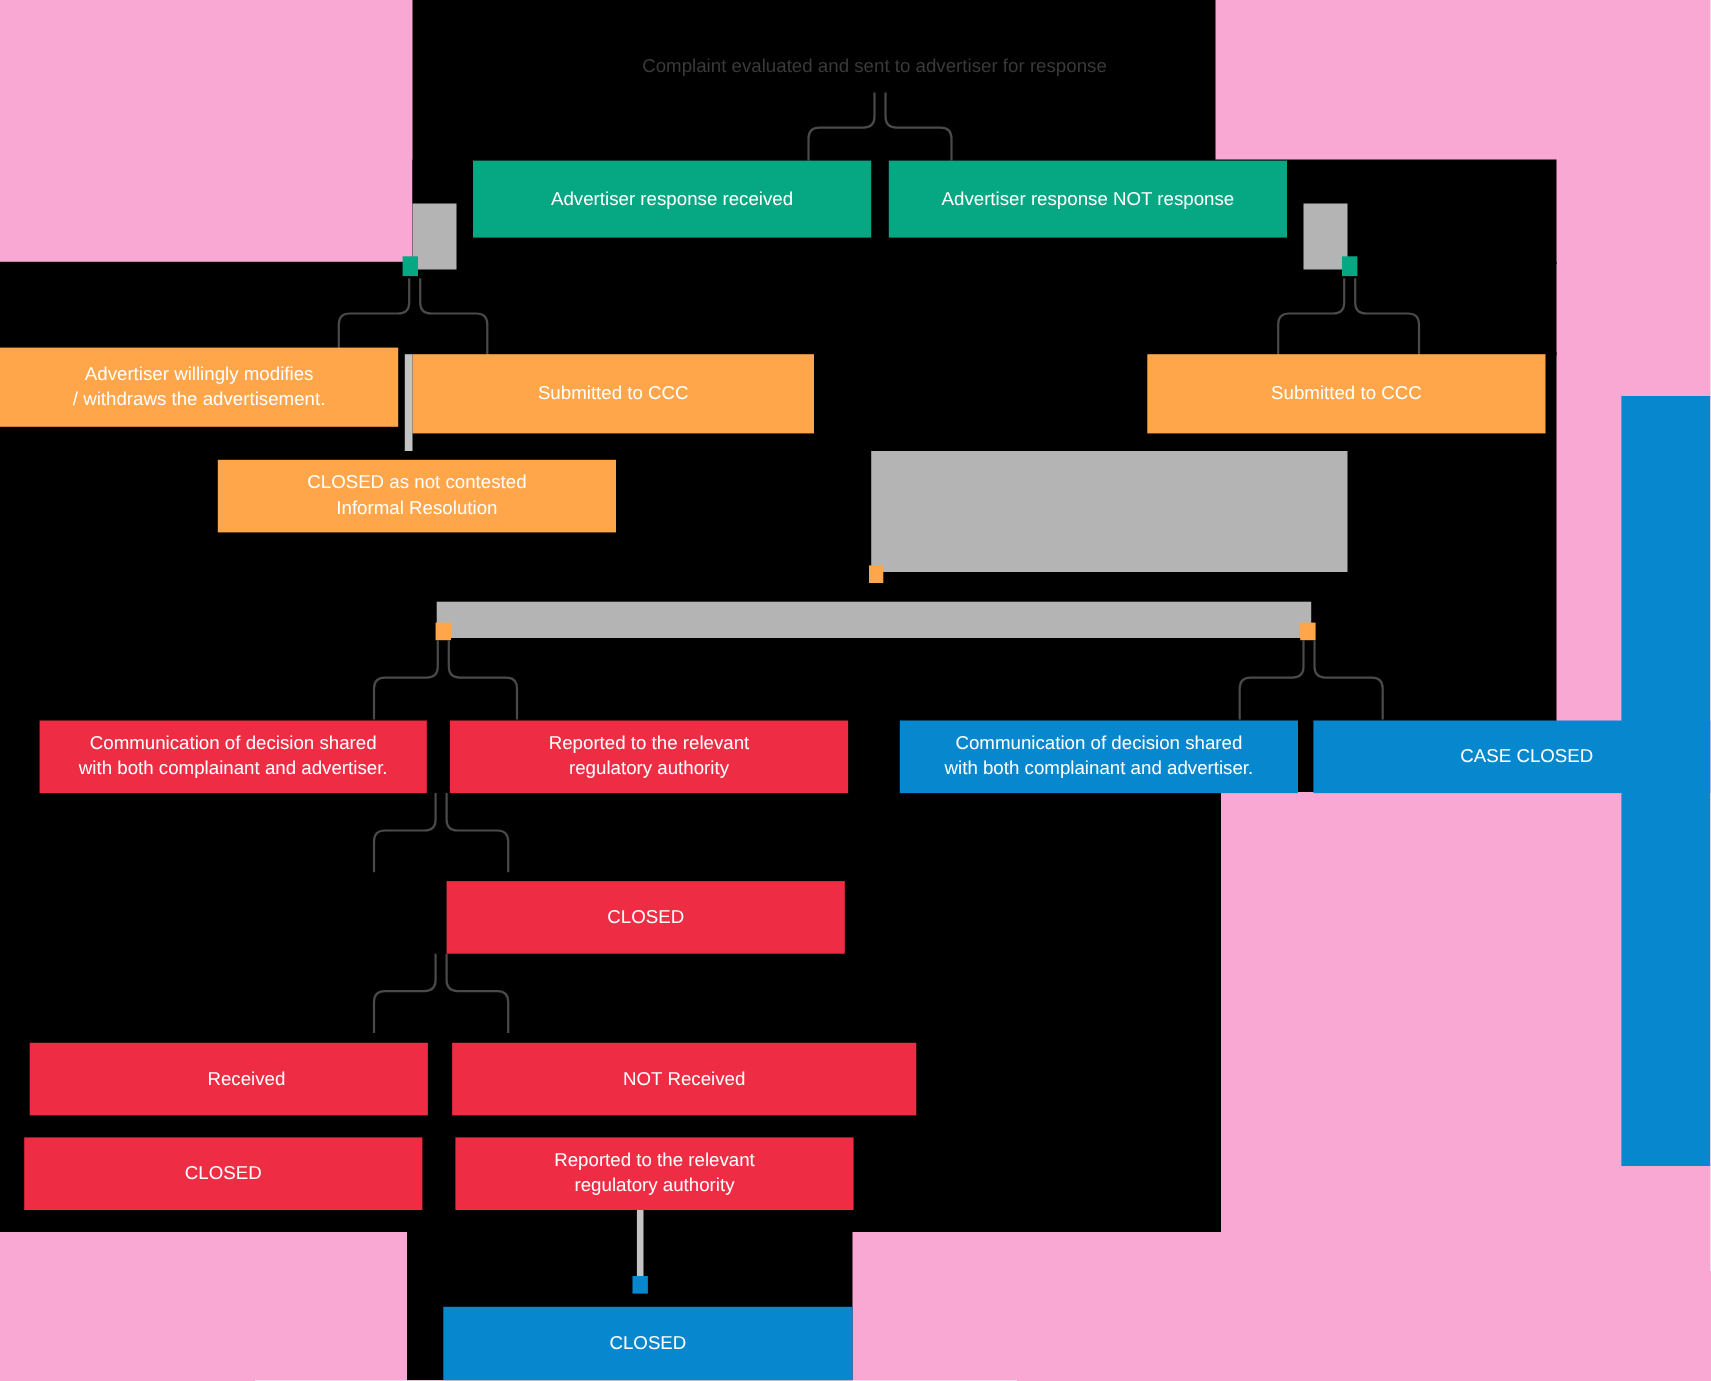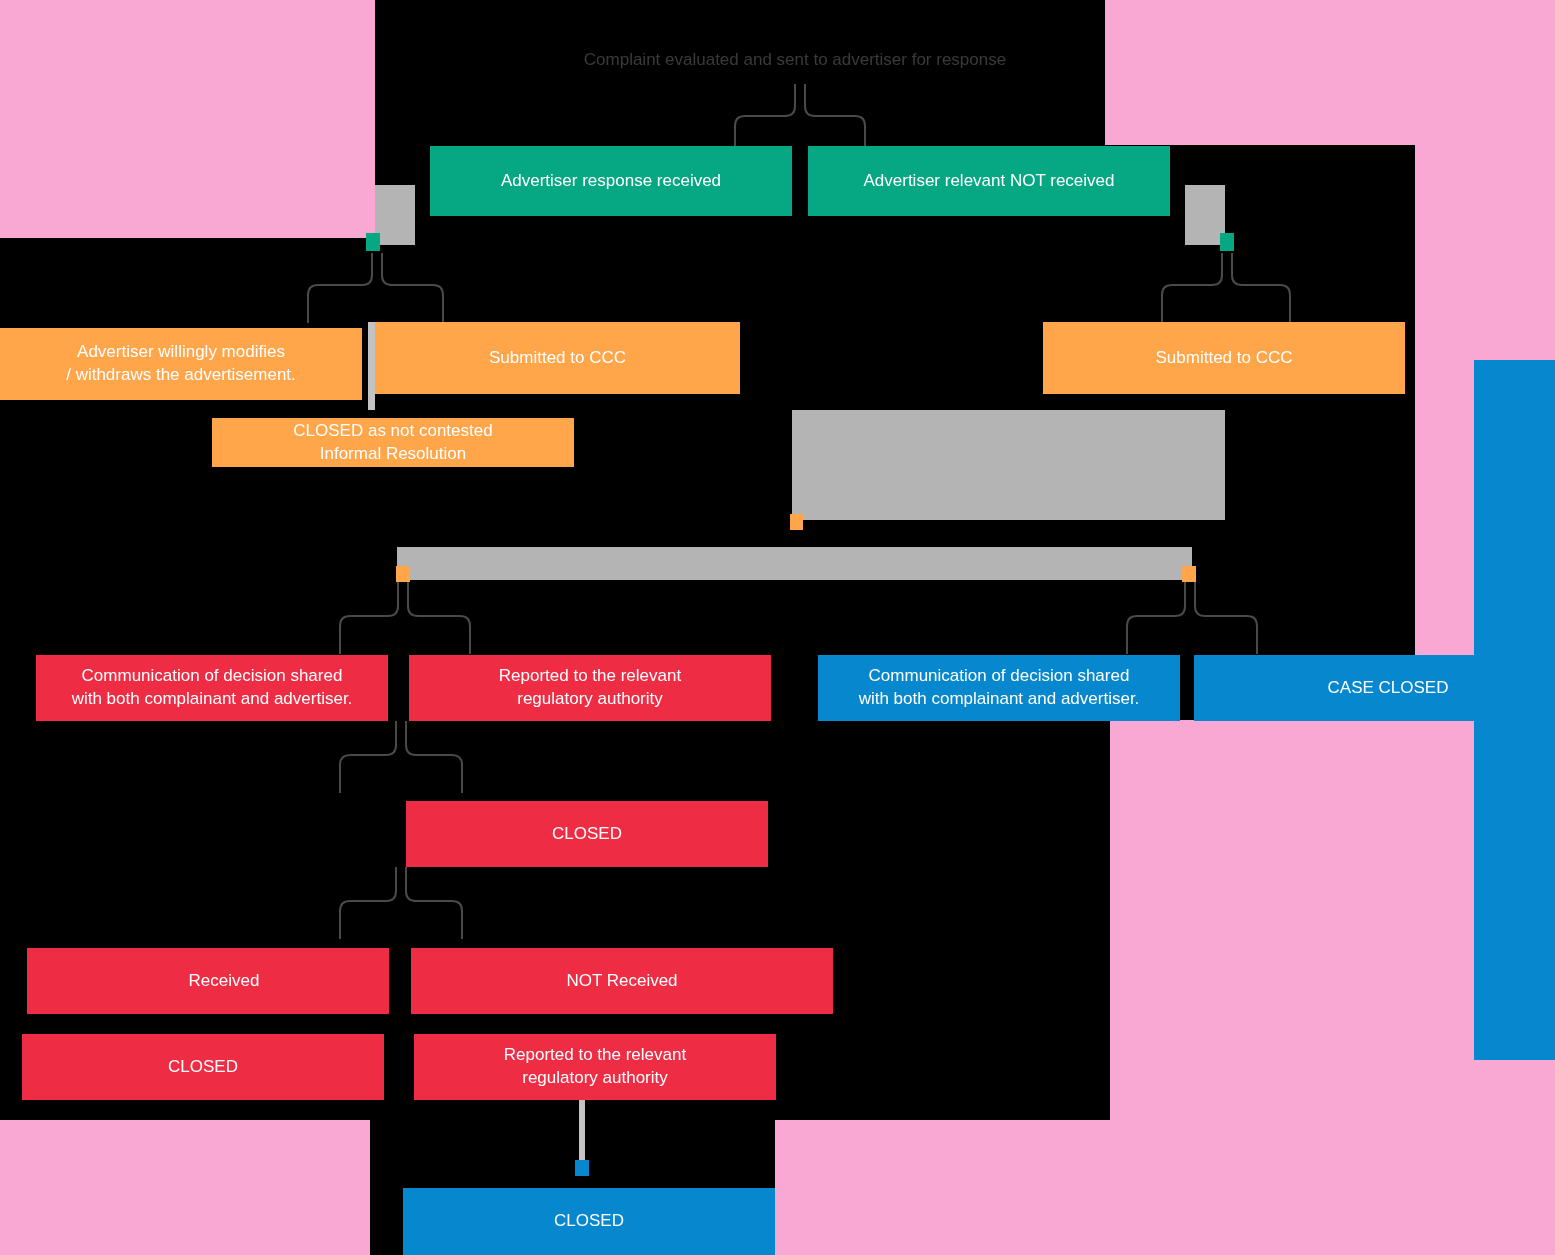--- a/index.html
+++ b/index.html
@@ -87,46 +87,46 @@
   <div class="bluebar" style="left:1474px; top:360px; width:81px; height:700px;"></div>
 
   <div class="title" style="left:450px; top:50px; width:690px;">Complaint evaluated and sent to advertiser for response</div>
 
   <svg class="conn" style="left:700px; top:84px; width:200px; height:62px;">
     <path d="M 95,0 L 95,22 Q 95,32 85,32 L 45,32 Q 35,32 35,42 L 35,62"></path>
     <path d="M 105,0 L 105,22 Q 105,32 115,32 L 155,32 Q 165,32 165,42 L 165,62"></path>
   </svg>
 
   <div class="node teal" style="left:430px; top:146px; width:362px; height:70px;">Advertiser response received</div>
-  <div class="node teal" style="left:808px; top:146px; width:362px; height:70px;">Advertiser relevant NOT received</div>
+  <div class="node teal" style="left:808px; top:146px; width:362px; height:70px;">Advertiser response NOT response</div>
 
   <div class="grayblock" style="left:375px; top:185px; width:40px; height:60px;"></div>
   <div class="marker teal" style="left:366px; top:233px; width:14px; height:18px;"></div>
 
   <div class="grayblock" style="left:1185px; top:185px; width:40px; height:60px;"></div>
   <div class="marker teal" style="left:1220px; top:233px; width:14px; height:18px;"></div>
 
   <svg class="conn" style="left:308px; top:253px; width:135px; height:70px;">
     <path d="M 64,0 L 64,22 Q 64,32 54,32 L 10,32 Q 0,32 0,42 L 0,70"></path>
     <path d="M 74,0 L 74,22 Q 74,32 84,32 L 125,32 Q 135,32 135,42 L 135,70"></path>
   </svg>
 
   <svg class="conn" style="left:1162px; top:253px; width:128px; height:70px;">
     <path d="M 60,0 L 60,22 Q 60,32 50,32 L 10,32 Q 0,32 0,42 L 0,70"></path>
     <path d="M 70,0 L 70,22 Q 70,32 80,32 L 118,32 Q 128,32 128,42 L 128,70"></path>
   </svg>
 
-  <div class="node orange" style="left:0px; top:328px; width:362px; height:72px;">Advertiser willingly modifies
+  <div class="node orange" style="left:0px; top:316px; width:362px; height:72px;">Advertiser willingly modifies
 / withdraws the advertisement.</div>
   <div class="node orange" style="left:375px; top:322px; width:365px; height:72px;">Submitted to CCC</div>
   <div class="node orange" style="left:1043px; top:322px; width:362px; height:72px;">Submitted to CCC</div>
 
   <div class="vline" style="left:368px; top:322px; width:7px; height:88px;"></div>
 
-  <div class="node orange" style="left:212px; top:418px; width:362px; height:49px;">CLOSED as not contested
+  <div class="node orange" style="left:198px; top:418px; width:362px; height:66px;">CLOSED as not contested
 Informal Resolution</div>
 
   <div class="grayblock" style="left:792px; top:410px; width:433px; height:110px;"></div>
   <div class="marker orange" style="left:790px; top:514px; width:13px; height:16px;"></div>
 
   <div class="grayblock" style="left:397px; top:547px; width:795px; height:33px;"></div>
   <div class="marker orange" style="left:396px; top:566px; width:14px; height:16px;"></div>
   <div class="marker orange" style="left:1182px; top:566px; width:14px; height:16px;"></div>
 
   <svg class="conn" style="left:340px; top:582px; width:130px; height:72px;">

